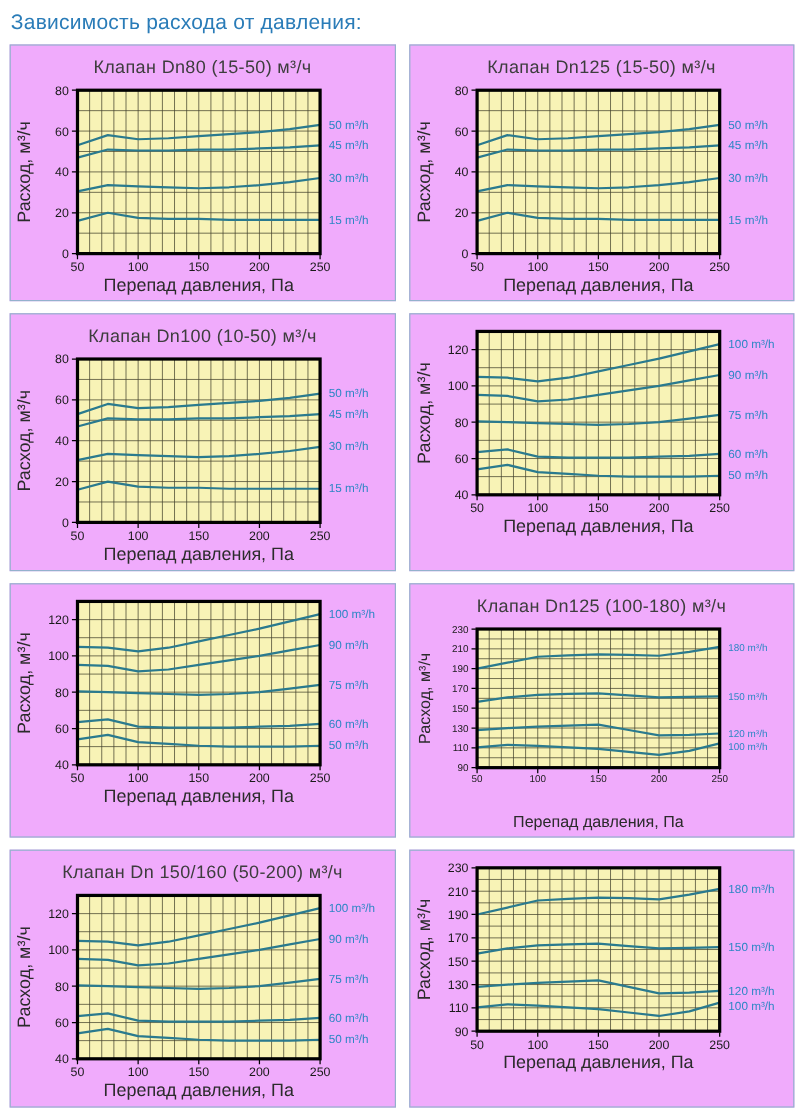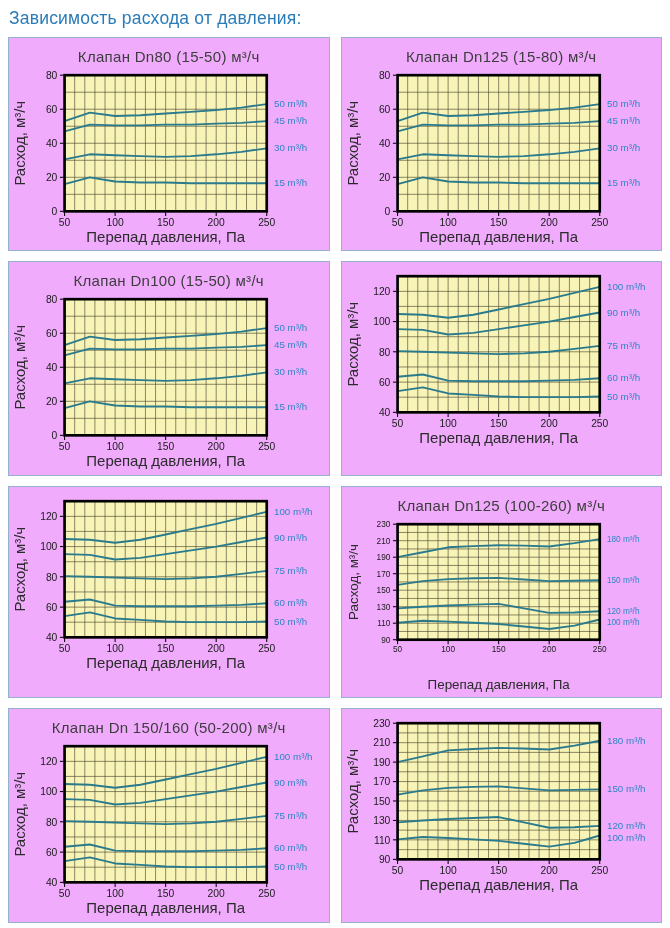--- a/index.html
+++ b/index.html
@@ -103,21 +103,21 @@
           <text x="12" y="72" text-anchor="middle" font-size="14.5" fill="#2b2b2b" transform="rotate(-90 12 72)">Расход, м³/ч</text>
           <text x="148" y="168" text-anchor="middle" font-size="14.5" fill="#2b2b2b">Перепад давления, Па</text>
           <text x="253" y="37.0" font-size="9.5" fill="#2e86c5">50 m³/h</text>
           <text x="253" y="53.5" font-size="9.5" fill="#2e86c5">45 m³/h</text>
           <text x="253" y="79.9" font-size="9.5" fill="#2e86c5">30 m³/h</text>
           <text x="253" y="113.8" font-size="9.5" fill="#2e86c5">15 m³/h</text>
         </svg>
       </div>
   </section>
   <section class="panel">
-    <h2 class="chart-title">Клапан Dn125 (15-80) м³/ч</h2>
+    <h2 class="chart-title">Клапан Dn125 (15-50) м³/ч</h2>
     <div class="chart-holder">
         <svg viewBox="0 0 302 172">
           <rect x="50" y="6" width="196" height="132" fill="#f8f3b6"></rect>
           <line x1="50.0" y1="6" x2="50.0" y2="138" stroke="#45442e" stroke-width="0.6"></line>
           <line x1="59.8" y1="6" x2="59.8" y2="138" stroke="#45442e" stroke-width="0.6"></line>
           <line x1="69.6" y1="6" x2="69.6" y2="138" stroke="#45442e" stroke-width="0.6"></line>
           <line x1="79.4" y1="6" x2="79.4" y2="138" stroke="#45442e" stroke-width="0.6"></line>
           <line x1="89.2" y1="6" x2="89.2" y2="138" stroke="#45442e" stroke-width="0.6"></line>
           <line x1="99.0" y1="6" x2="99.0" y2="138" stroke="#45442e" stroke-width="0.6"></line>
           <line x1="108.8" y1="6" x2="108.8" y2="138" stroke="#45442e" stroke-width="0.6"></line>
@@ -172,21 +172,21 @@
           <text x="12" y="72" text-anchor="middle" font-size="14.5" fill="#2b2b2b" transform="rotate(-90 12 72)">Расход, м³/ч</text>
           <text x="148" y="168" text-anchor="middle" font-size="14.5" fill="#2b2b2b">Перепад давления, Па</text>
           <text x="253" y="37.0" font-size="9.5" fill="#2e86c5">50 m³/h</text>
           <text x="253" y="53.5" font-size="9.5" fill="#2e86c5">45 m³/h</text>
           <text x="253" y="79.9" font-size="9.5" fill="#2e86c5">30 m³/h</text>
           <text x="253" y="113.8" font-size="9.5" fill="#2e86c5">15 m³/h</text>
         </svg>
       </div>
   </section>
   <section class="panel">
-    <h2 class="chart-title">Клапан Dn100 (15-50) м³/ч</h2>
+    <h2 class="chart-title">Клапан Dn100 (10-50) м³/ч</h2>
     <div class="chart-holder">
         <svg viewBox="0 0 302 172">
           <rect x="50" y="6" width="196" height="132" fill="#f8f3b6"></rect>
           <line x1="50.0" y1="6" x2="50.0" y2="138" stroke="#45442e" stroke-width="0.6"></line>
           <line x1="59.8" y1="6" x2="59.8" y2="138" stroke="#45442e" stroke-width="0.6"></line>
           <line x1="69.6" y1="6" x2="69.6" y2="138" stroke="#45442e" stroke-width="0.6"></line>
           <line x1="79.4" y1="6" x2="79.4" y2="138" stroke="#45442e" stroke-width="0.6"></line>
           <line x1="89.2" y1="6" x2="89.2" y2="138" stroke="#45442e" stroke-width="0.6"></line>
           <line x1="99.0" y1="6" x2="99.0" y2="138" stroke="#45442e" stroke-width="0.6"></line>
           <line x1="108.8" y1="6" x2="108.8" y2="138" stroke="#45442e" stroke-width="0.6"></line>
@@ -383,21 +383,21 @@
           <text x="148" y="168" text-anchor="middle" font-size="14.5" fill="#2b2b2b">Перепад давления, Па</text>
           <text x="253" y="19.3" font-size="9.5" fill="#2e86c5">100 m³/h</text>
           <text x="253" y="44.2" font-size="9.5" fill="#2e86c5">90 m³/h</text>
           <text x="253" y="76.5" font-size="9.5" fill="#2e86c5">75 m³/h</text>
           <text x="253" y="108.0" font-size="9.5" fill="#2e86c5">60 m³/h</text>
           <text x="253" y="125.6" font-size="9.5" fill="#2e86c5">50 m³/h</text>
         </svg>
       </div>
   </section>
   <section class="panel">
-    <h2 class="chart-title">Клапан Dn125 (100-260) м³/ч</h2>
+    <h2 class="chart-title">Клапан Dn125 (100-180) м³/ч</h2>
     <div class="chart-holder">
         <svg viewBox="0 0 302 170">
           <rect x="50" y="6" width="196" height="112" fill="#f8f3b6"></rect>
           <line x1="50.0" y1="6" x2="50.0" y2="118" stroke="#45442e" stroke-width="0.6"></line>
           <line x1="59.8" y1="6" x2="59.8" y2="118" stroke="#45442e" stroke-width="0.6"></line>
           <line x1="69.6" y1="6" x2="69.6" y2="118" stroke="#45442e" stroke-width="0.6"></line>
           <line x1="79.4" y1="6" x2="79.4" y2="118" stroke="#45442e" stroke-width="0.6"></line>
           <line x1="89.2" y1="6" x2="89.2" y2="118" stroke="#45442e" stroke-width="0.6"></line>
           <line x1="99.0" y1="6" x2="99.0" y2="118" stroke="#45442e" stroke-width="0.6"></line>
           <line x1="108.8" y1="6" x2="108.8" y2="118" stroke="#45442e" stroke-width="0.6"></line>

